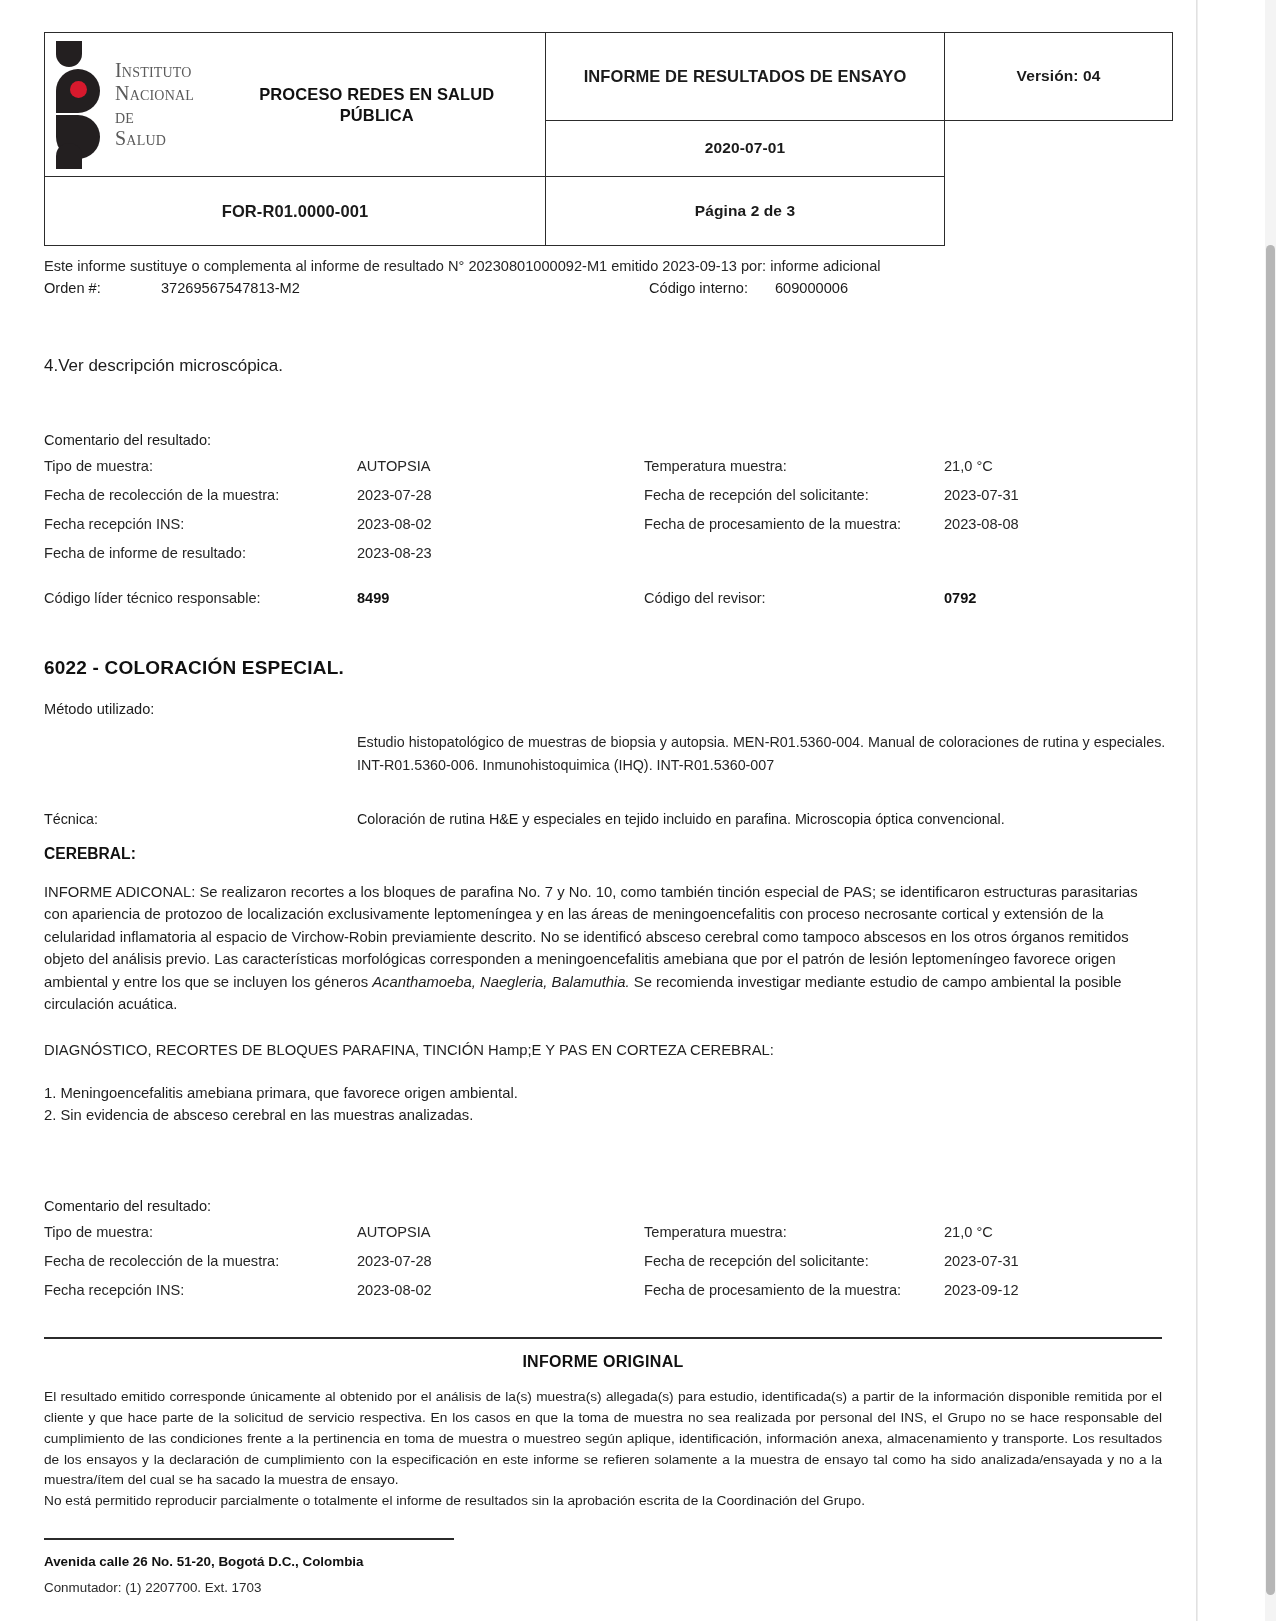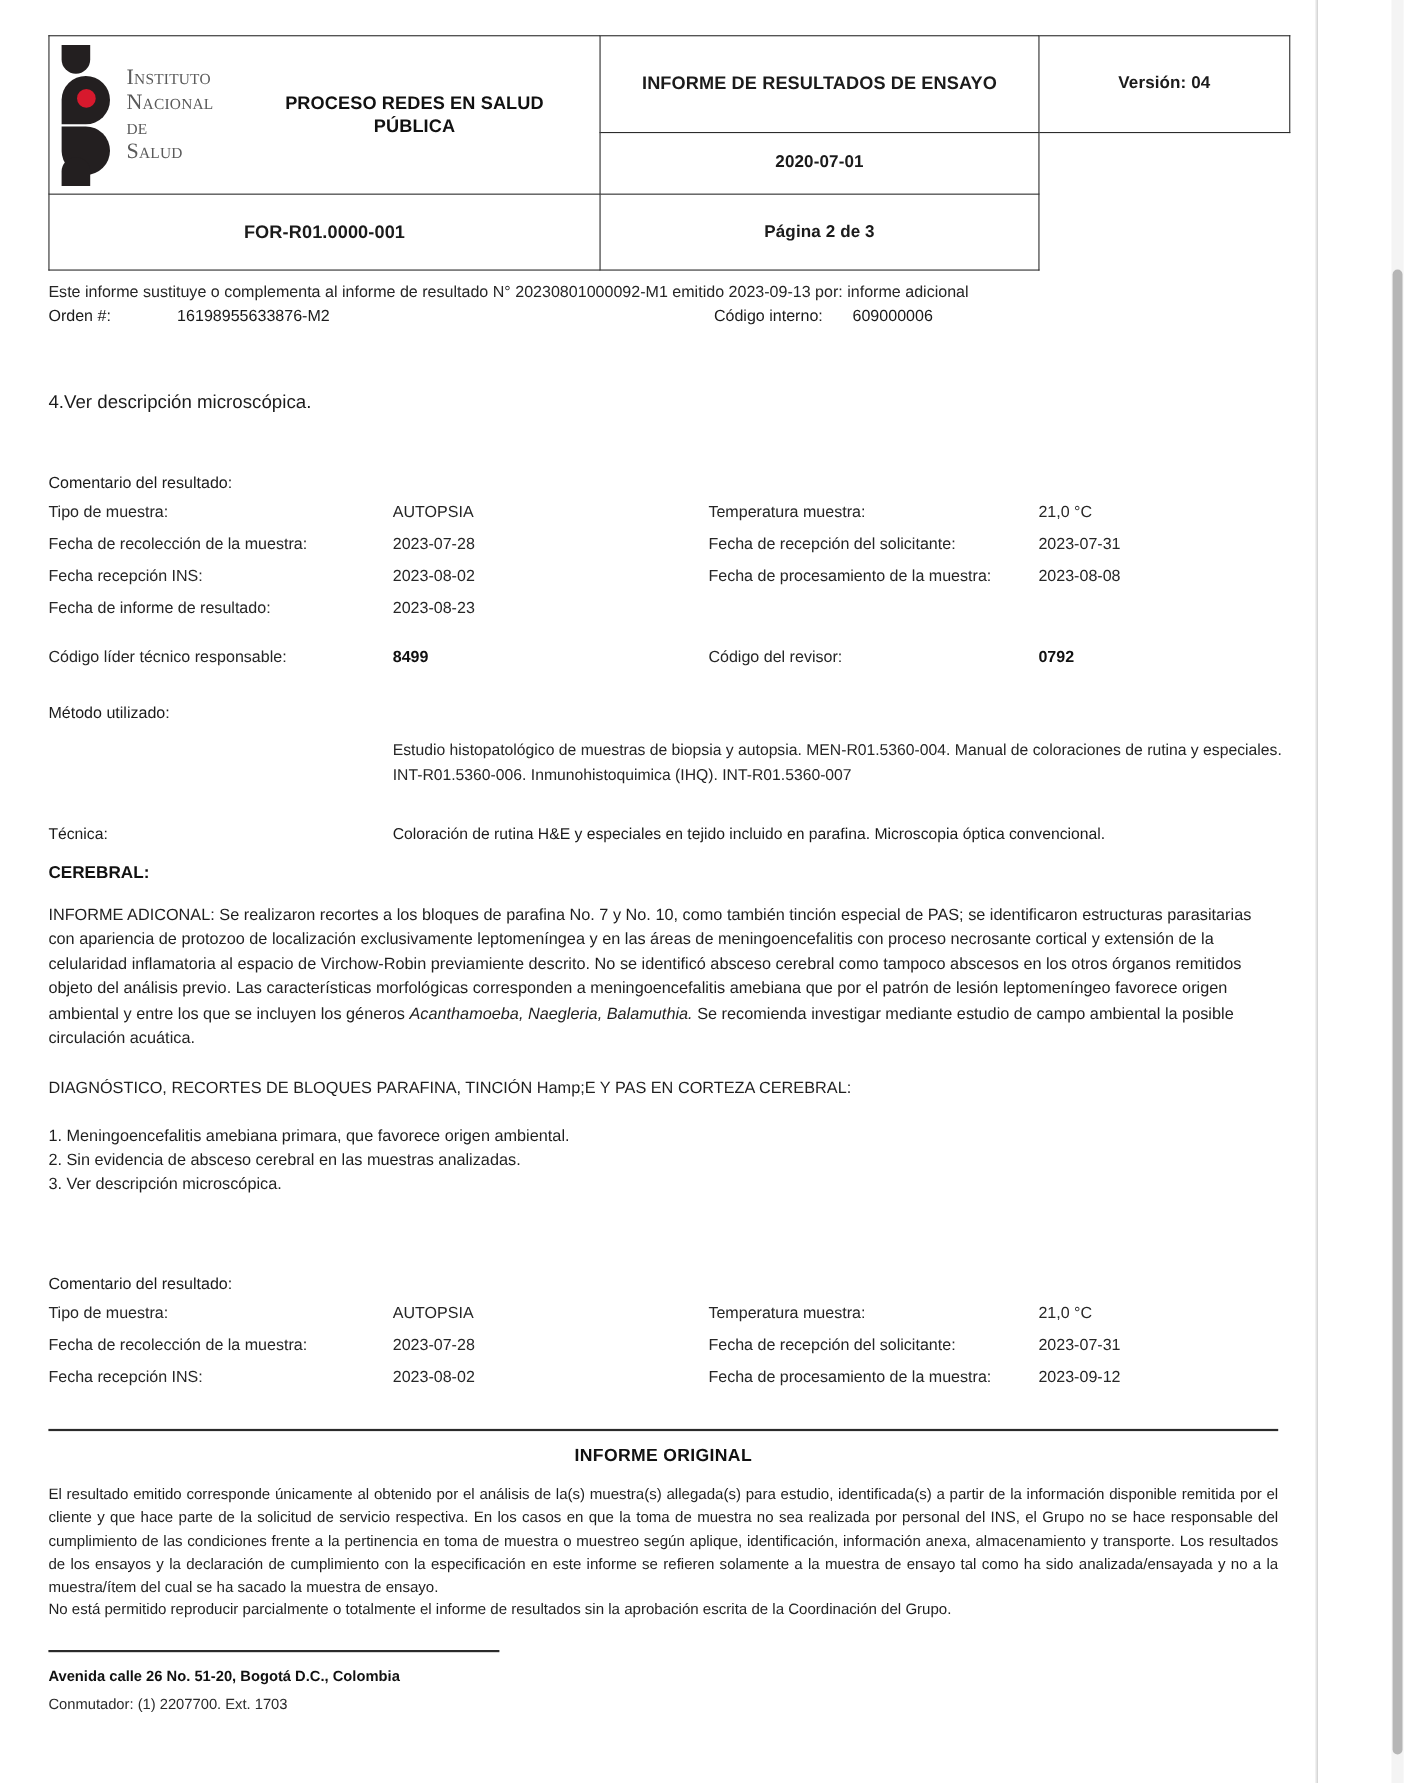--- a/index.html
+++ b/index.html
@@ -335,21 +335,21 @@
           <td class="cell-mid-bot">FOR-R01.0000-001</td>
           <td class="cell-r">Página 2 de 3</td>
         </tr>
       </tbody>
         </table>
 
       <div class="line-sub">Este informe sustituye o complementa al informe de resultado N° 20230801000092-M1 emitido 2023-09-13 por: informe adicional</div>
 
       <div class="row2">
         <span class="lbl">Orden #:</span>
-        <span class="val">16198955633876-M2</span>
+        <span class="val">37269567547813-M2</span>
         <span class="lbl2">Código interno:</span>
         <span class="val2">609000006</span>
       </div>
 
       <div class="heading4">4.Ver descripción microscópica.</div>
 
       <div class="com-label">Comentario del resultado:</div>
 
       <div style="margin-top:10px">
         <div class="kv">
@@ -375,38 +375,38 @@
           <span class="v">2023-08-23</span>
         </div>
         <div class="kv" style="margin-top:16px">
           <span class="k">Código líder técnico responsable:</span>
           <span class="v b">8499</span>
           <span class="k2">Código del revisor:</span>
           <span class="v2 b">0792</span>
         </div>
       </div>
 
+      <div class="sect-title">6022 - COLORACIÓN ESPECIAL.</div>
       <div class="meth-label">Método utilizado:</div>
       <div class="meth-body">Estudio histopatológico de muestras de biopsia y autopsia. MEN-R01.5360-004.  Manual de coloraciones de rutina y especiales. INT-R01.5360-006. Inmunohistoquimica (IHQ). INT-R01.5360-007</div>
 
       <div class="tech-row">
         <span class="k">Técnica:</span>
         <span class="v">Coloración de rutina H&amp;E y especiales en tejido incluido en parafina. Microscopia óptica convencional.</span>
       </div>
 
       <div class="res-label">CEREBRAL:</div>
 
       <div class="res-par"><span>INFORME ADICONAL: Se realizaron recortes a los bloques de parafina No. 7 y No. 10, como también tinción especial de PAS; se identificaron estructuras parasitarias con apariencia de protozoo de localización exclusivamente leptomeníngea y en las áreas de meningoencefalitis con proceso necrosante cortical y extensión de la celularidad inflamatoria al espacio de Virchow-Robin previamiente descrito. No se identificó absceso cerebral como tampoco abscesos en los otros órganos remitidos objeto del análisis previo. Las características morfológicas corresponden a meningoencefalitis amebiana que por el patrón de lesión leptomeníngeo favorece origen ambiental y entre los que se incluyen los géneros </span><i>Acanthamoeba, Naegleria, Balamuthia.</i><span> Se recomienda investigar mediante estudio de campo ambiental la posible circulación acuática.</span></div>
 
       <div class="diag-title">DIAGNÓSTICO, RECORTES DE BLOQUES PARAFINA, TINCIÓN Hamp;E Y PAS EN CORTEZA CEREBRAL:</div>
 
       <div class="diag-list">
         <div>1. Meningoencefalitis amebiana primara, que favorece origen ambiental.</div>
         <div>2. Sin evidencia de absceso cerebral en las muestras analizadas.</div>
-        <div>3. Ver descripción microscópica.</div>
       </div>
 
       <div class="com-label2">Comentario del resultado:</div>
       <div style="margin-top:10px">
         <div class="kv">
           <span class="k">Tipo de muestra:</span>
           <span class="v">AUTOPSIA</span>
           <span class="k2">Temperatura muestra:</span>
           <span class="v2">21,0 °C</span>
         </div>

